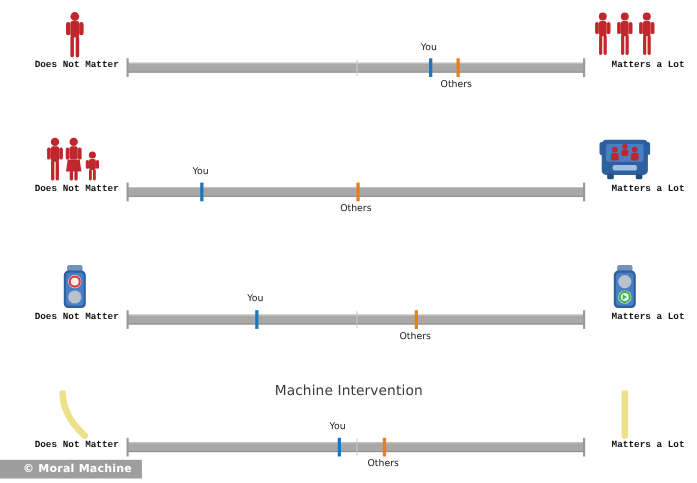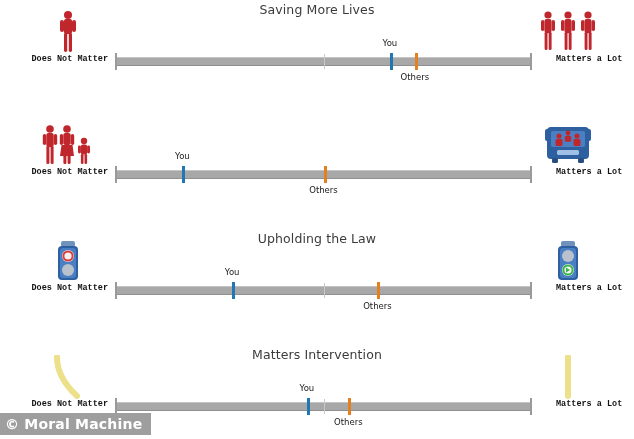--- a/index.html
+++ b/index.html
@@ -110,32 +110,31 @@
   .icon-slot.right { left: 526px; width: 84px; }
   .icon-slot svg { display: block; }
 
   
   .watermark {
     position: absolute;
     left: 0;
     bottom: 4px;
     background: #9e9e9e;
     color: #ffffff;
-    font-size: 14px;
+    font-size: 10px;
     font-weight: bold;
     font-family: "DejaVu Sans", sans-serif;
-    padding: 3px 9px 3px 5px;
+    padding: 3px 9px 3px 21px;
     letter-spacing: 0.2px;
   }
 </style>
 </head>
 <body>
 
 <div class="panel" style="top:0px">
-  <div class="panel-title">Saving More Lives</div>
 
   <div class="icon-slot left">
     <svg width="24" height="44" viewBox="0 0 24 44" aria-hidden="true">
       <g fill="#c0272d">
         <circle cx="12" cy="5" r="4"></circle>
         <rect x="8" y="9" width="8" height="15" rx="2"></rect>
         <rect x="4" y="10" width="4" height="12" rx="2"></rect>
         <rect x="16" y="10" width="4" height="12" rx="2"></rect>
         <rect x="8" y="23" width="3.2" height="19" rx="1.4"></rect>
         <rect x="12.8" y="23" width="3.2" height="19" rx="1.4"></rect>
@@ -249,21 +248,20 @@
           <rect x="21.8" y="12.8" width="6.4" height="6" rx="1.5"></rect>
       </g>
       <rect x="14" y="27" width="22" height="5" rx="1.5" fill="#9fc0e6"></rect>
       <rect x="9" y="35" width="6" height="5" rx="1.5" fill="#264d80"></rect>
       <rect x="35" y="35" width="6" height="5" rx="1.5" fill="#264d80"></rect>
     </svg>
   </div>
 </div>
 
 <div class="panel" style="top:229px">
-  <div class="panel-title">Upholding the Law</div>
 
   <div class="icon-slot left">
     <svg width="26" height="44" viewBox="0 0 26 44" aria-hidden="true">
       <rect x="6" y="2" width="14" height="6" rx="2" fill="#6f93bd"></rect>
       <rect x="3" y="7" width="20" height="34" rx="4" fill="#2e5f9e"></rect>
       <rect x="5" y="9" width="16" height="30" rx="3" fill="#4b7fc4"></rect>
       <circle cx="13" cy="17" r="6" fill="#f2f2f2"></circle>
       <circle cx="13" cy="17" r="4.6" fill="none" stroke="#e03a3a" stroke-width="2"></circle>
       <circle cx="13" cy="31" r="6" fill="#b9c2cc"></circle>
     </svg>
@@ -293,21 +291,21 @@
       <rect x="5" y="9" width="16" height="30" rx="3" fill="#4b7fc4"></rect>
       <circle cx="13" cy="17" r="6" fill="#b9c2cc"></circle>
       <circle cx="13" cy="31" r="6" fill="#f2f2f2"></circle>
       <circle cx="13" cy="31" r="4.6" fill="none" stroke="#3ab54a" stroke-width="2"></circle>
       <path d="M11 28.5 L15 31 L11 33.5 Z" fill="#3ab54a"></path>
     </svg>
   </div>
 </div>
 
 <div class="panel" style="top:345px">
-  <div class="panel-title">Matters Intervention</div>
+  <div class="panel-title">Machine Intervention</div>
 
   <div class="icon-slot left">
     <svg width="46" height="44" viewBox="0 0 46 44" aria-hidden="true">
       <path d="M12 2 C12 18, 20 30, 32 41" fill="none" stroke="#ece08a" stroke-width="6" stroke-linecap="round"></path>
     </svg>
   </div>
 
   <div class="end-label left">Does Not Matter</div>
 
   <div class="bar-wrap">

